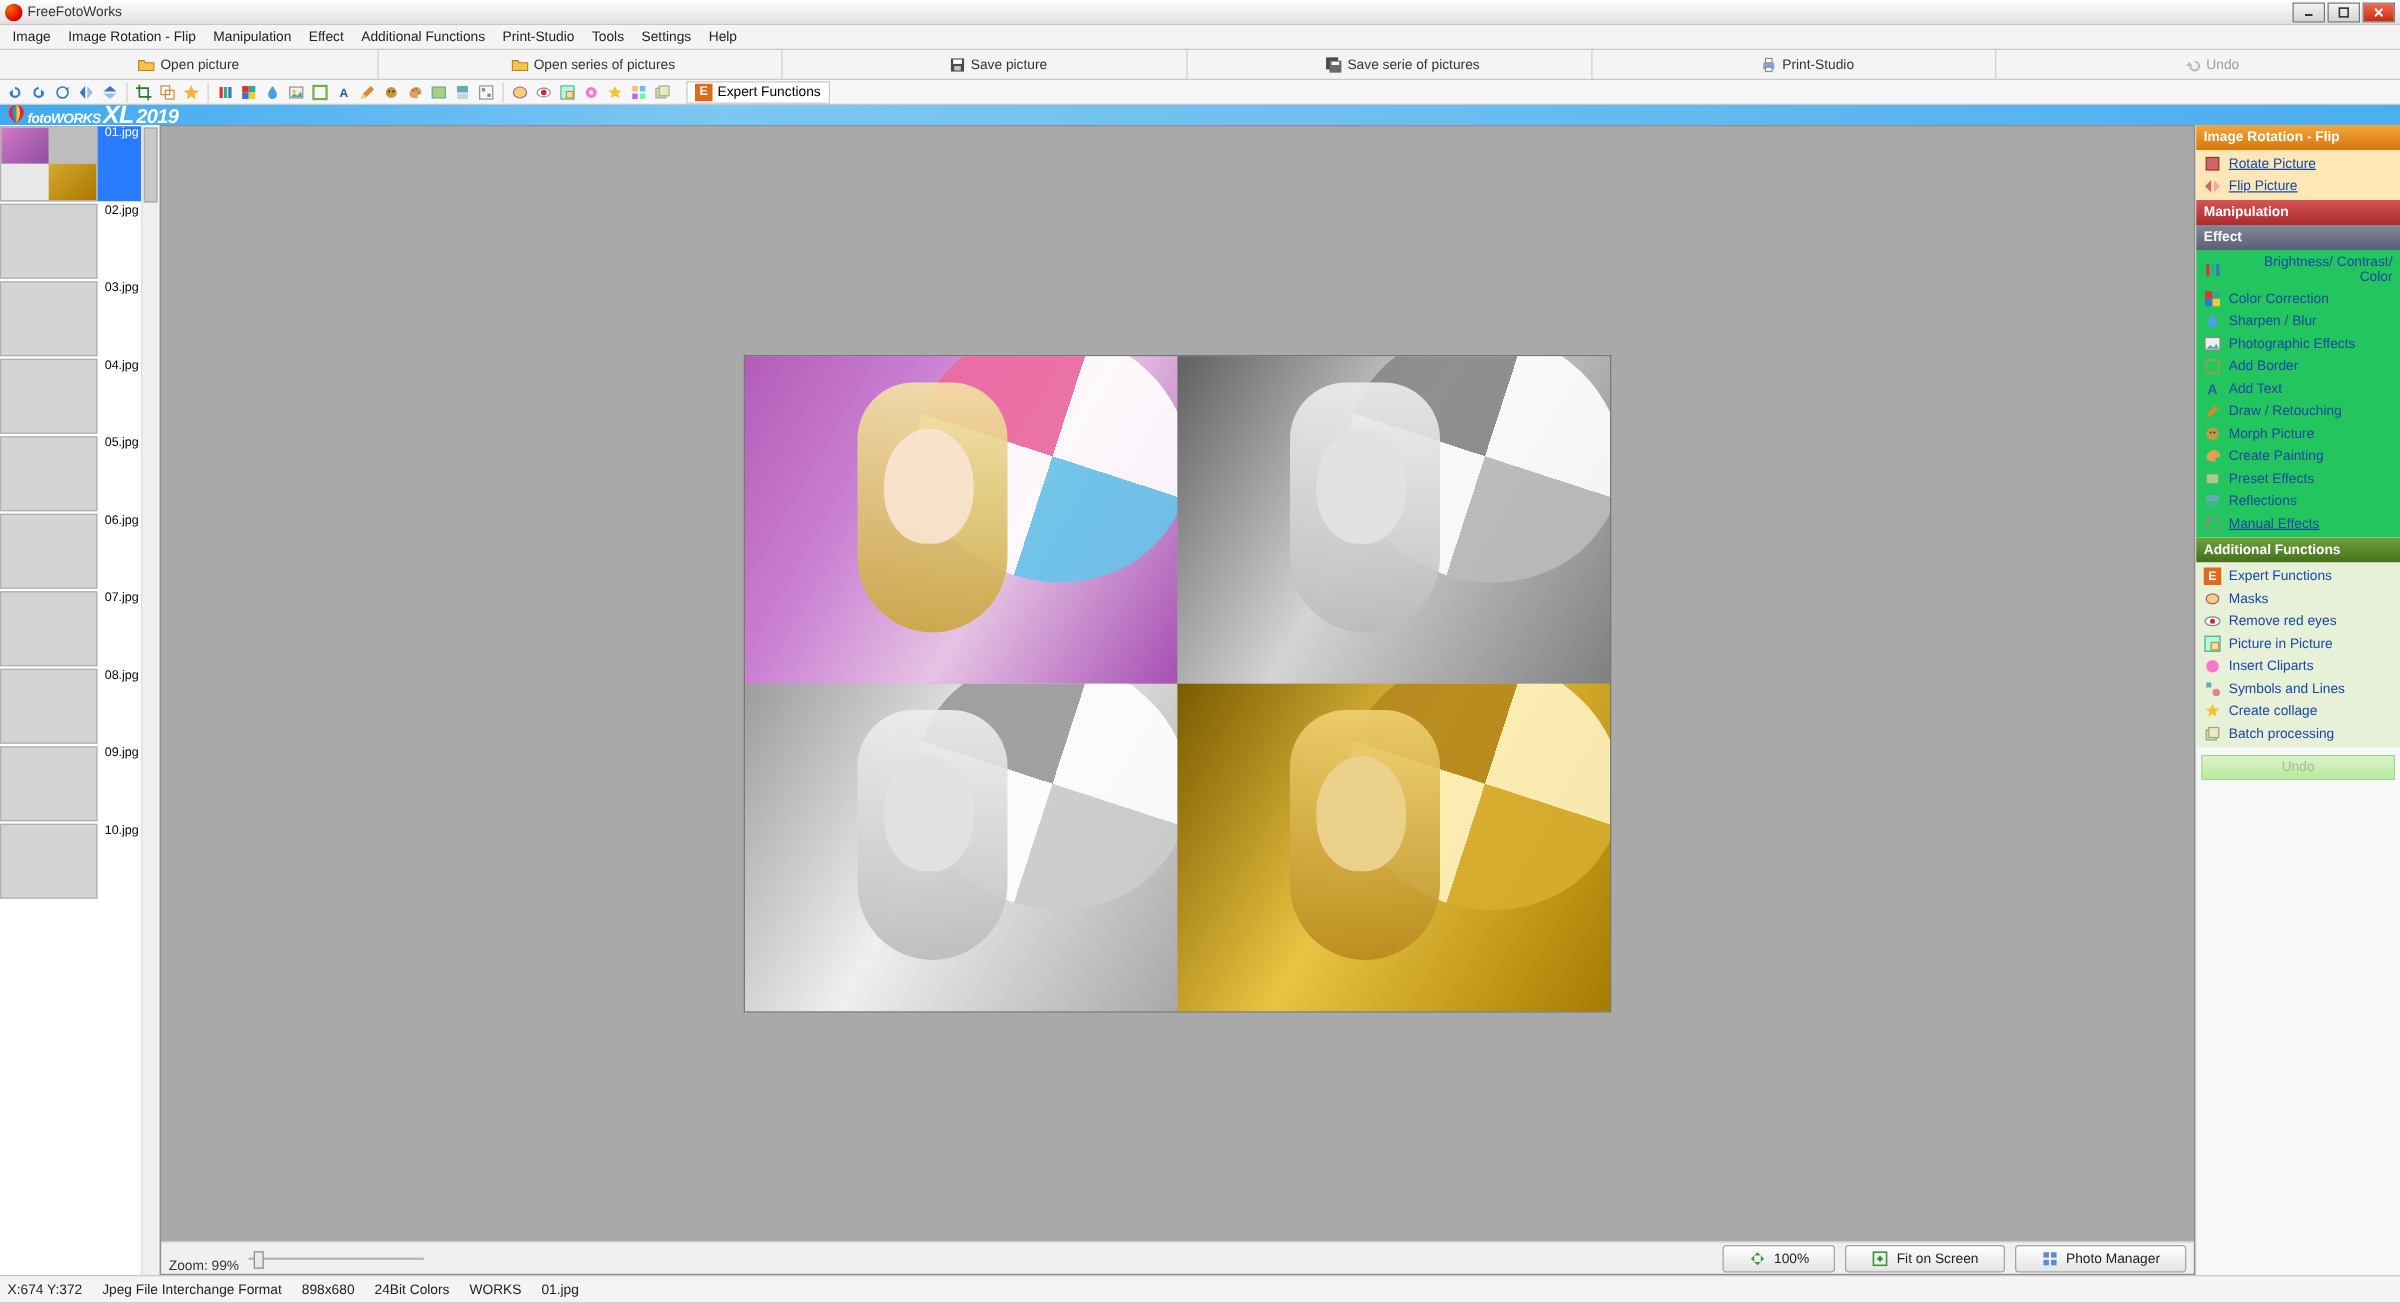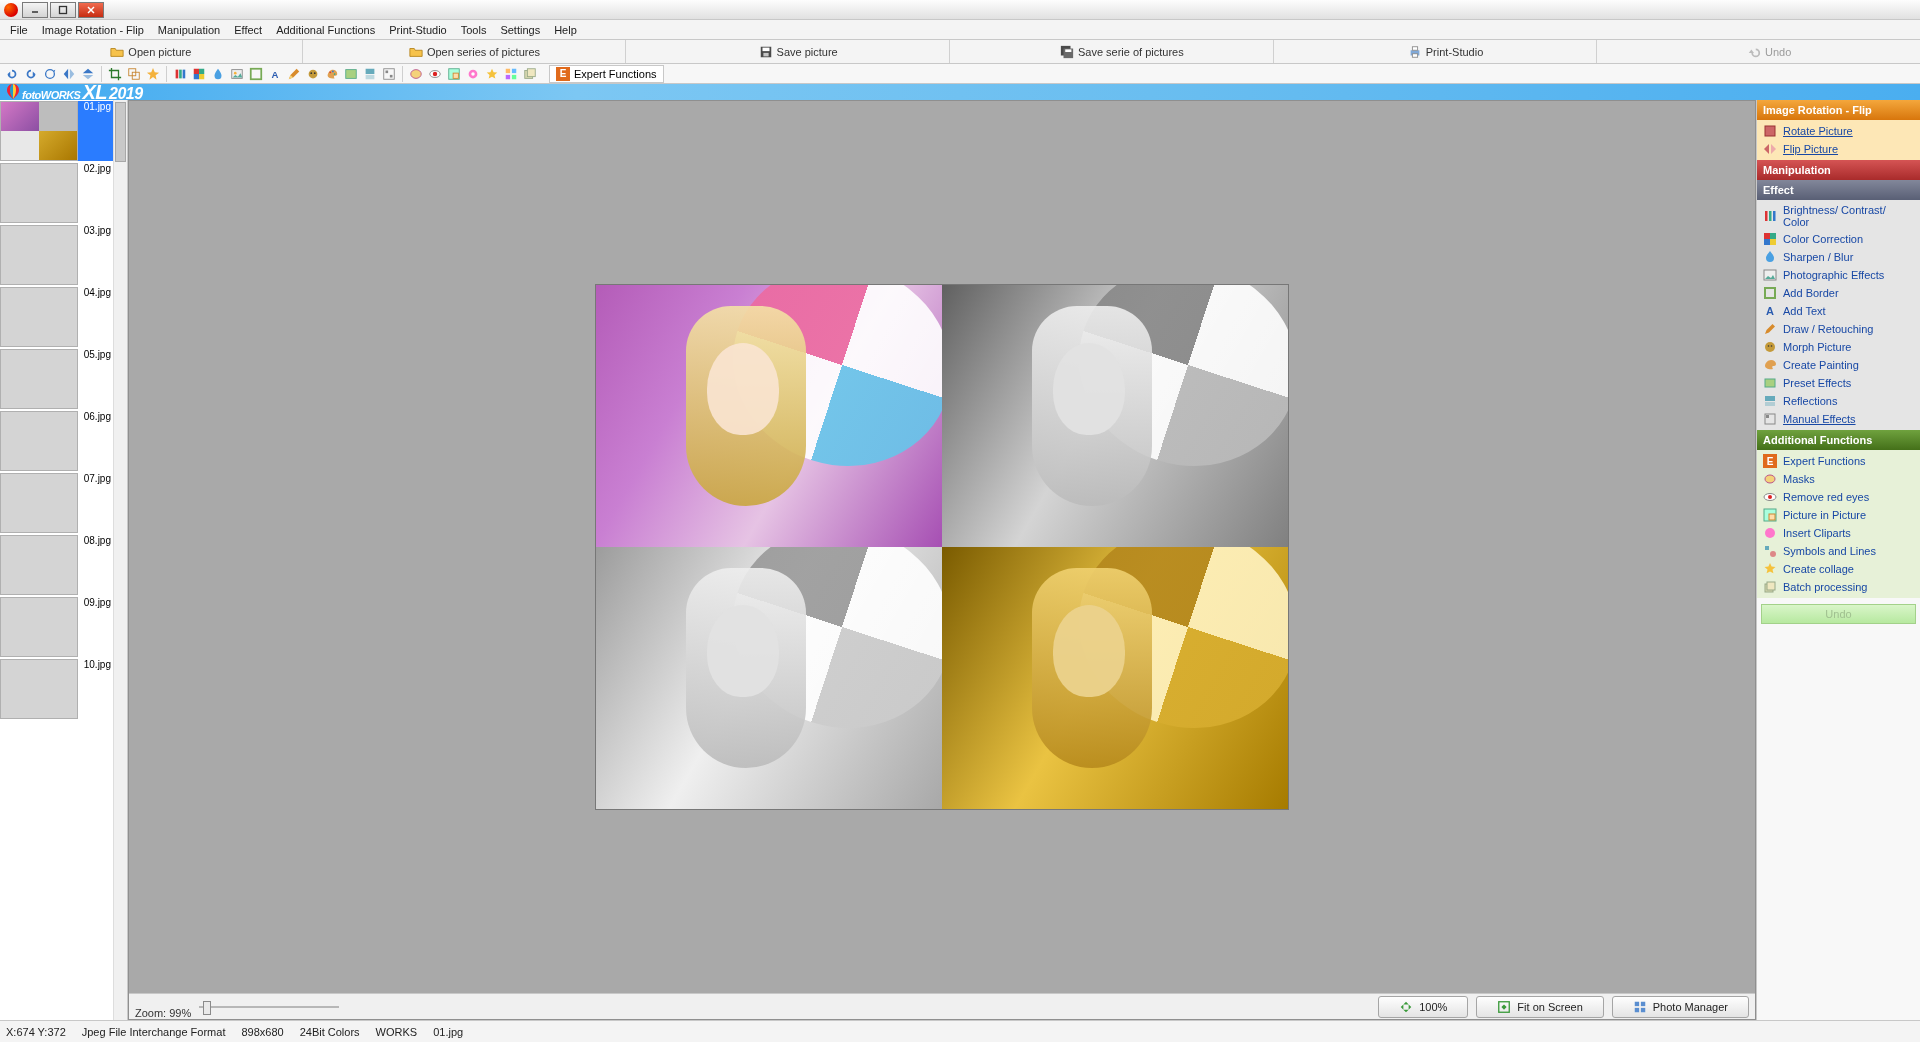--- a/index.html
+++ b/index.html
@@ -96,38 +96,39 @@
 
 .rightpanel { width:164px; background:#f8f8f8; border-left:1px solid #c8c8c8; display:flex; flex-direction:column; }
 .rp-head { height:20px; display:flex; align-items:center; padding:0 6px; color:#fff; font-weight:bold; font-size:11px; }
 .rp-head.h1 { background:linear-gradient(#f4a73c,#d8760c); }
 .rp-head.h2 { background:linear-gradient(#d55454,#a92b2b); }
 .rp-head.h3 { background:linear-gradient(#82879a,#595f75); }
 .rp-head.h4 { background:linear-gradient(#6fa23e,#447019); }
 .rp-body { display:flex; flex-direction:column; padding:2px 0; }
 .rp-body.b1 { background:#fde7b6; }
 .rp-body.b2 { background:#f6dada; }
-.rp-body.b3 { background:#e5e5e5; }
+.rp-body.b3 { background:#22c55e;text-align:right; }
 .rp-body.b4 { background:#e7f1d8; }
 .rp-item { display:flex; align-items:center; gap:6px; padding:2px 6px; color:#1848a5; cursor:default; }
 .rp-item .ic { width:14px; height:14px; flex-shrink:0; }
 .rp-item.underline span { text-decoration:underline; }
 .rp-undo { margin:6px 4px; height:20px; background:linear-gradient(#d9f5c9,#b7e9a0); border:1px solid #a3d18a; color:#a0c090; display:flex; align-items:center; justify-content:center; }
 
 
 .statusbar { height:22px; background:#f4f4f4; border-top:1px solid #c8c8c8; display:flex; align-items:center; padding:0 6px; gap:16px; font-size:13px; font-family:Arial,sans-serif; color:#222;}
 .statusbar .cell { white-space:nowrap; }
 
 svg { display:block; }
 </style>
 </head>
 <body>
 
 <div class="titlebar">
   <div class="app-icon"></div>
+  <div class="title">FreeFotoWorks</div>
   <div class="winbtns">
     <div class="winbtn">
         <svg viewBox="0 0 10 10">
           <line x1="2" y1="7" x2="8" y2="7" stroke="#333" stroke-width="1.5"></line>
         </svg>
       </div>
     <div class="winbtn">
         <svg viewBox="0 0 10 10">
           <rect x="1.5" y="1.5" width="7" height="7" fill="none" stroke="#333" stroke-width="1.3"></rect>
         </svg>
@@ -135,21 +136,21 @@
     <div class="winbtn close">
         <svg viewBox="0 0 10 10">
           <line x1="2" y1="2" x2="8" y2="8" stroke="#fff" stroke-width="1.5"></line>
           <line x1="8" y1="2" x2="2" y2="8" stroke="#fff" stroke-width="1.5"></line>
         </svg>
       </div>
   </div>
 </div>
 
 <div class="menubar">
-  <div class="menuitem">File</div>
+  <div class="menuitem">Image</div>
   <div class="menuitem">Image Rotation - Flip</div>
   <div class="menuitem">Manipulation</div>
   <div class="menuitem">Effect</div>
   <div class="menuitem">Additional Functions</div>
   <div class="menuitem">Print-Studio</div>
   <div class="menuitem">Tools</div>
   <div class="menuitem">Settings</div>
   <div class="menuitem">Help</div>
 </div>
 

